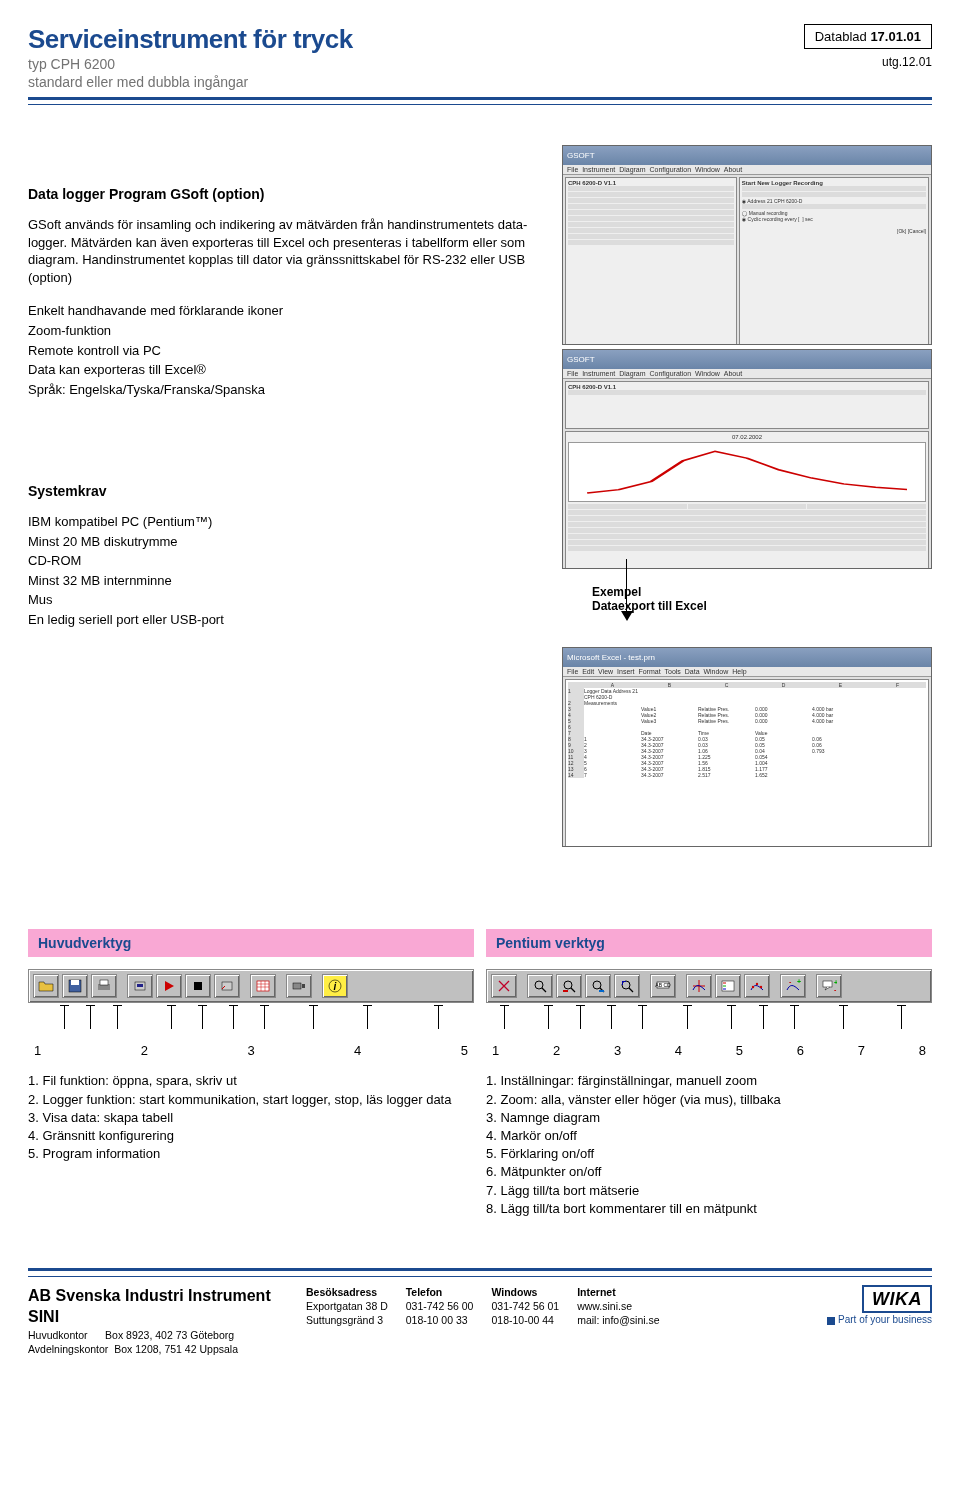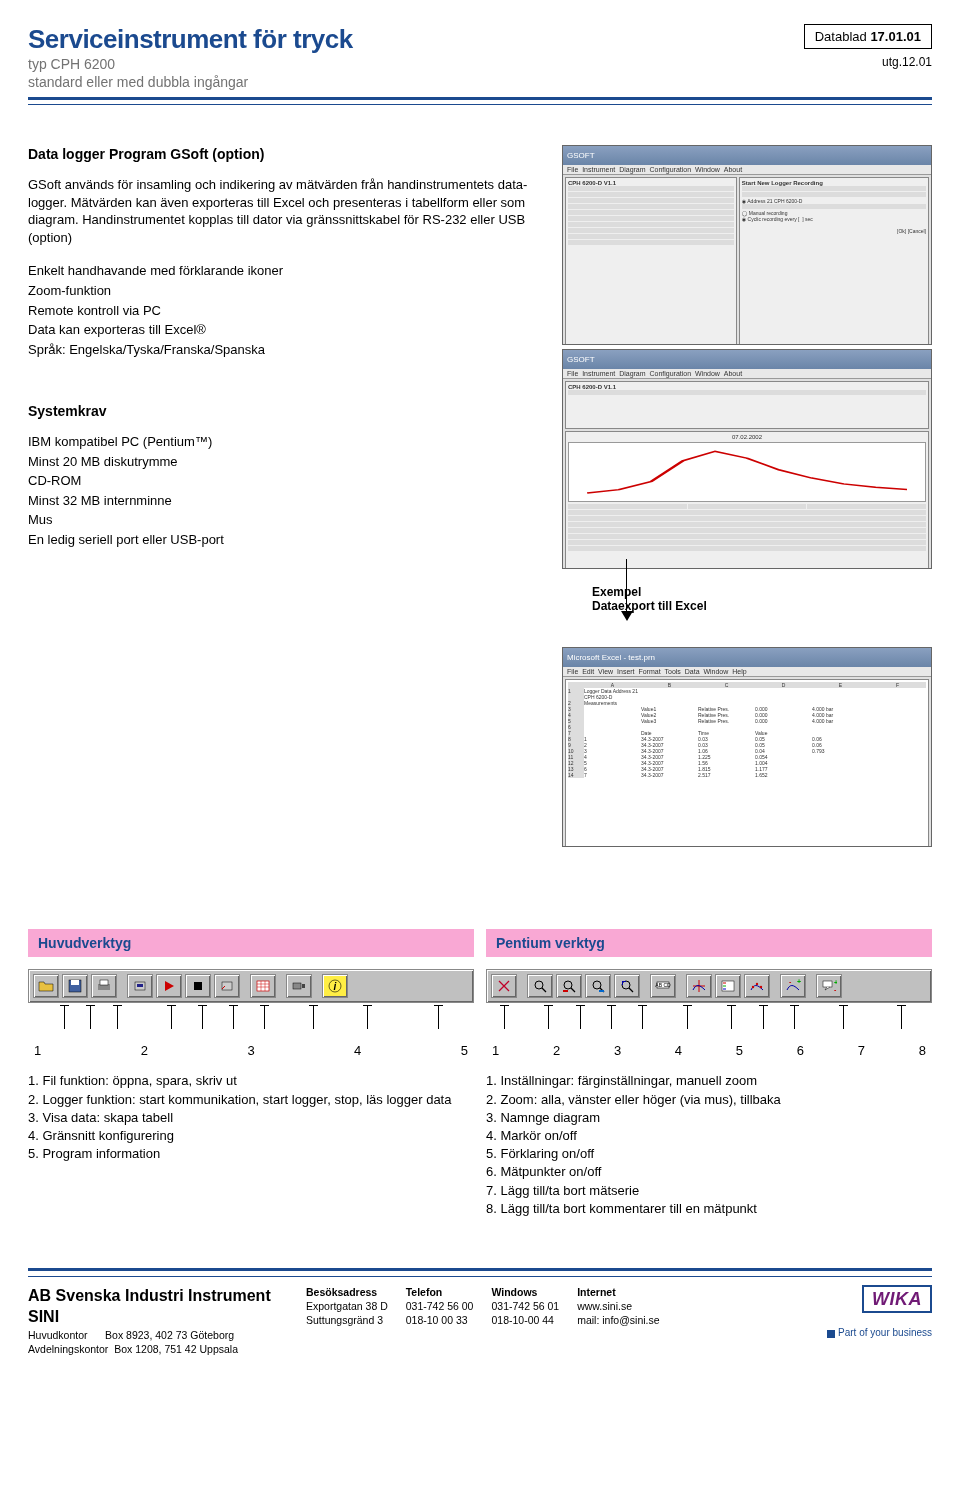--- a/index.html
+++ b/index.html
@@ -9,21 +9,21 @@
   .header-left h1 { font-size: 26px; font-weight: bold; color: #1b4a8f; letter-spacing: -0.5px; }
   .header-left .sub { font-size: 14px; color: #737373; line-height: 1.3; }
   .header-right { text-align: right; }
   .header-right .box { border: 1px solid #000; padding: 4px 10px; font-size: 13px; display: inline-block; margin-bottom: 6px; }
   .header-right .utg { font-size: 12px; }
   .thinrule { height: 1px; background: #1b4a8f; margin-bottom: 40px; }
 
   .cols { display: flex; gap: 20px; }
   .col-left { flex: 1; font-size: 13px; line-height: 1.35; }
   .col-right { width: 370px; position: relative; }
-  .sectitle { font-weight: bold; font-size: 14px; margin-bottom: 12px; }
+  .sectitle { font-weight: bold; font-size: 14px; margin-bottom: 12px; margin-top: 40px; }
   .para { margin-bottom: 16px; }
   .para p { margin-bottom: 2px; }
 
   .screenshot { border: 1px solid #666; background: #bfbfbf; width: 100%; height: 200px; position: relative; overflow: hidden; margin-bottom: 4px; }
   .screenshot .titlebar { background: linear-gradient(#8aa0c0,#6a85a8); color:#fff; font-size:8px; padding:5px 4px; }
   .screenshot .menubar { background:#e8e8e8; font-size:7px; padding:1px 4px; color:#333; border-bottom:1px solid #999; }
   .screenshot .inner { background:#e0e0e0; height:calc(100% - 20px); display:flex; gap:2px; padding:2px; }
   .panel { background:#efefef; border:1px solid #888; flex:1; font-size:6px; color:#333; padding:2px; overflow:hidden; }
   .panel .line { height:5px; background:#dcdcdc; margin-bottom:1px; }
   .chartarea { background:#fff; border:1px solid #999; height:60px; margin-top:2px; position:relative; }
@@ -45,22 +45,22 @@
   .markers .m::after{ content:''; position:absolute; width:9px; height:1px; background:#000; top:0; left:-4px;}
   .legend { font-size:13px; line-height:1.4; margin-top:14px; }
   .legend div { padding-left: 18px; text-indent: -18px; }
 
   .footer { border-top:3px solid #1b4a8f; margin-top:50px; padding-top:2px; }
   .footer-thin { height:1px; background:#1b4a8f; margin-top:3px; margin-bottom:8px;}
   .footer-cols { display:flex; gap:18px; font-size:10.5px; line-height:1.35; }
   .footer-cols .fc { }
   .footer-cols .fc .h { font-weight:bold; }
   .logo-cell { margin-left:auto; text-align:right; }
-  .wika { border:2px solid #1b4a8f; color:#701a75; font-weight:bold; font-size:18px; padding:0 8px; display:inline-block; letter-spacing:0.5px; font-style:italic;}
-  .partof { font-size:10px; color:#1b4a8f; margin-top:13px; }
+  .wika { border:2px solid #1b4a8f; color:#000000; font-weight:bold; font-size:18px; padding:0 8px; display:inline-block; letter-spacing:0.5px; font-style:italic;}
+  .partof { font-size:10px; color:#1b4a8f; margin-top:0; }
   .partof .sq { display:inline-block; width:8px; height:8px; background:#1b4a8f; margin-right:3px; vertical-align:middle;}
   .fc-first .h1{ font-weight:bold; font-size:16px;}
 </style>
 </head>
 <body>
 
 <div class="page">
 
   <div class="header">
     <div class="header-left">

